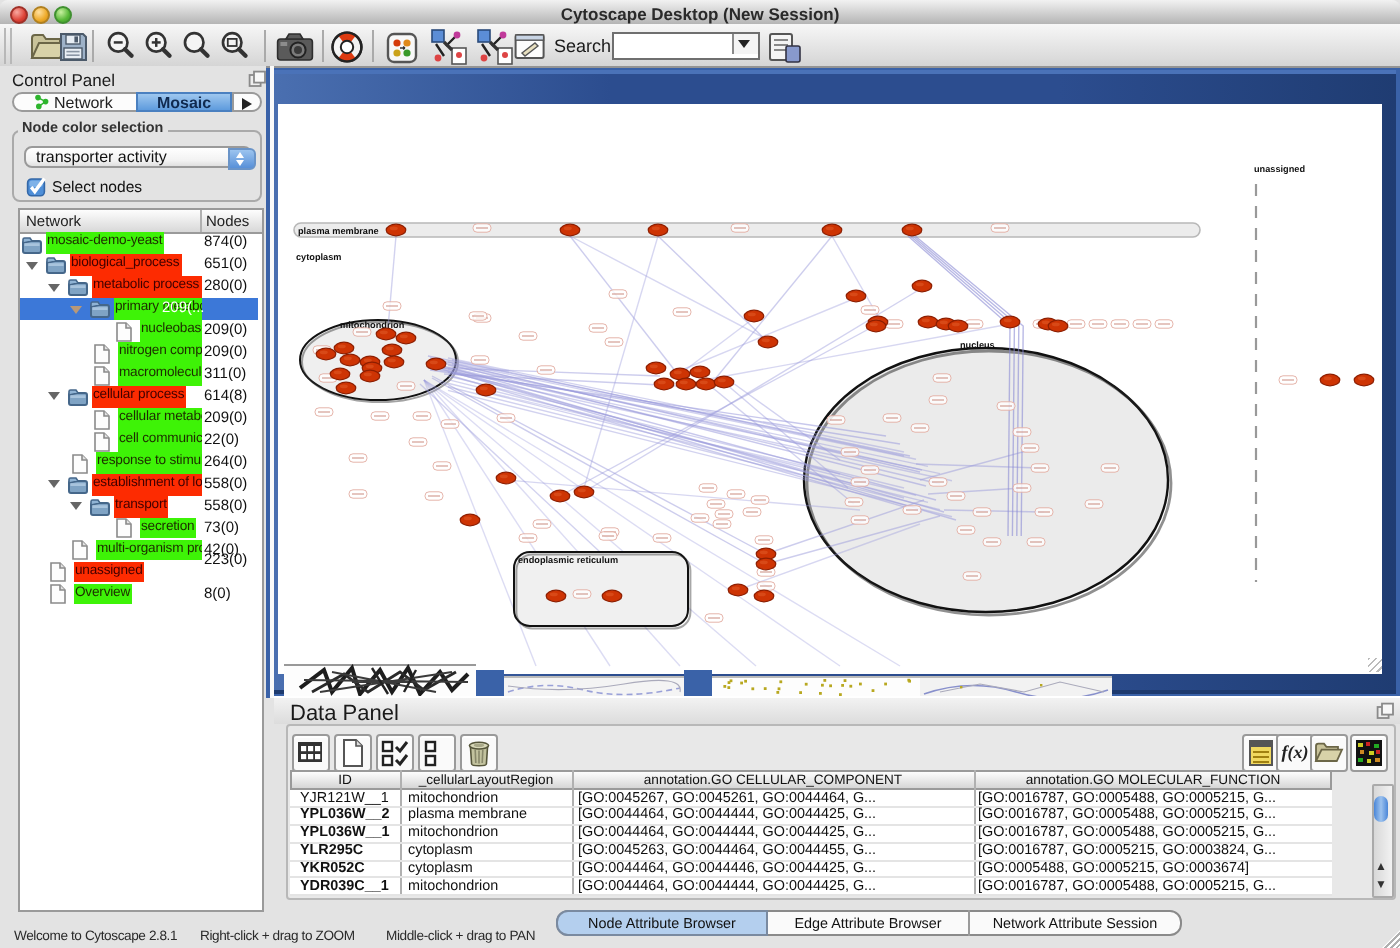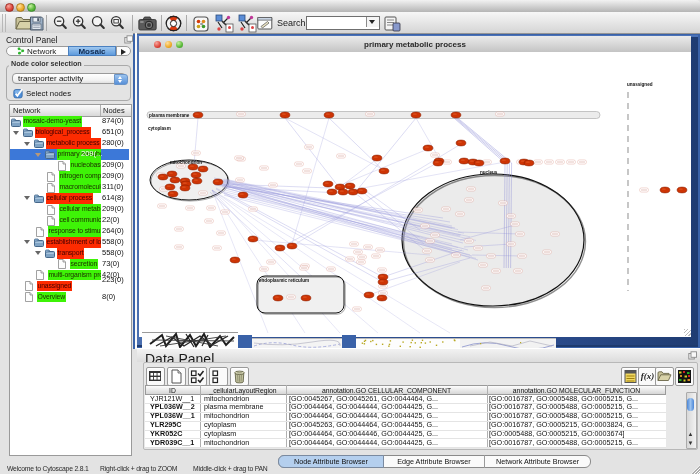--- a/index.html
+++ b/index.html
@@ -5,20 +5,21 @@
 body { width:700px; height:474px; font-family:"Liberation Sans",sans-serif; position:relative;
        background:#e3e3e3; overflow:hidden; }
 .tl { position:absolute; width:7px; height:7px; border-radius:50%; top:2.5px; }
 </style></head>
 <body>
 
 <div style="position:absolute;left:0;top:0;width:700px;height:11.5px;background:linear-gradient(#f2f2f2,#cdcdcd 60%,#b5b5b5);border-bottom:1px solid #5e5e5e;border-radius:4px 4px 0 0">
   <div class="tl" style="left:5px;background:radial-gradient(circle at 35% 30%,#f8a8a0,#dd4438 60%,#b02820);border:0.5px solid #a03028"></div>
   <div class="tl" style="left:16px;background:radial-gradient(circle at 35% 30%,#ffe0a0,#eeaa28 60%,#c8881a);border:0.5px solid #b08020"></div>
   <div class="tl" style="left:27px;background:radial-gradient(circle at 35% 30%,#c8f0a0,#58b838 60%,#3a9428);border:0.5px solid #409030"></div>
+  <div style="position:absolute;left:0;right:0;top:1.5px;text-align:center;font-size:8.5px;font-weight:bold;color:#2a2a2a">Cytoscape Desktop (New Session)</div>
 </div>
 
 <div style="position:absolute;left:0;top:12px;width:700px;height:21px;background:linear-gradient(#f7f7f7,#d5d5d5);border-bottom:1px solid #949494">
 <div style="position:absolute;left:2px;top:2px;width:1px;height:18px;background:#b8b8b8"></div>
 <div style="position:absolute;left:4.5px;top:2px;width:1px;height:18px;background:#b8b8b8"></div>
 <div style="position:absolute;left:46px;top:3px;width:1px;height:16px;background:#aaa"></div>
 <div style="position:absolute;left:132px;top:3px;width:1px;height:16px;background:#aaa"></div>
 <div style="position:absolute;left:161px;top:3px;width:1px;height:16px;background:#aaa"></div>
 <div style="position:absolute;left:186px;top:3px;width:1px;height:16px;background:#aaa"></div>
 <svg style="position:absolute;left:15px;top:4px" width="20" height="15" viewBox="0 0 20 15">
@@ -111,26 +112,20 @@
       <line x1="3" y1="7.5" x2="10" y2="7.5" stroke="#888" stroke-width="1"></line>
       <line x1="3" y1="10" x2="10" y2="10" stroke="#888" stroke-width="1"></line>
       <rect x="9" y="8" width="7" height="8" rx="1" fill="#8899cc" stroke="#334" stroke-width="0.8"></rect>
     </svg>
 </div>
 
 <div style="position:absolute;left:133px;top:34px;width:567px;height:315px;background:#3a62a8"></div>
 <div style="position:absolute;left:134.5px;top:33px;width:2px;height:316px;background:#fafafa"></div>
 
 <div style="position:absolute;left:137px;top:35px;width:561px;height:312px;background:linear-gradient(90deg,#4a6fb0,#2c4d8f 30%,#2c4d8f 70%,#1f3c72);box-shadow:inset 0 -2px 0 #1d3a6e,inset 0 2px 0 #4a72b8">
-  <div style="position:absolute;left:2px;top:1px;right:7px;height:16px;background:linear-gradient(#ebebeb,#c4c4c4);border-bottom:1px solid #8a8a8a">
-    <div style="position:absolute;width:7px;height:7px;border-radius:50%;top:4.5px;left:15px;background:radial-gradient(circle at 35% 30%,#f8a8a0,#dd4438 60%,#b02820)"></div>
-    <div style="position:absolute;width:7px;height:7px;border-radius:50%;top:4.5px;left:26px;background:radial-gradient(circle at 35% 30%,#ffe0a0,#eeaa28 60%,#c8881a)"></div>
-    <div style="position:absolute;width:7px;height:7px;border-radius:50%;top:4.5px;left:37px;background:radial-gradient(circle at 35% 30%,#c8f0a0,#58b838 60%,#3a9428)"></div>
-    <div style="position:absolute;left:0;right:0;top:4px;text-align:center;font-size:8px;font-weight:bold;color:#2a2a2a">primary metabolic process</div>
-  </div>
   <div style="position:absolute;left:2px;top:17px;right:7px;height:285px;background:#fff"></div>
   <div style="position:absolute;right:7px;bottom:11px;width:7px;height:7px;background:repeating-linear-gradient(135deg,#bbb 0 1px,#fff 1px 2.5px)"></div>
 </div>
 <svg style="position:absolute;left:139px;top:52px" width="553" height="285" viewBox="139 52 553 285">
 <rect x="147" y="111.5" width="453" height="7" rx="3.5" fill="#ececec" stroke="#b8b8b8" stroke-width="0.8"></rect>
 <ellipse cx="189" cy="180" rx="39" ry="20" fill="#efefef" stroke="#111" stroke-width="1"></ellipse>
 <ellipse cx="190" cy="181" rx="39" ry="20" fill="none" stroke="#333" stroke-width="1" stroke-opacity="0.45"></ellipse>
 <ellipse cx="493" cy="240" rx="91" ry="66" fill="#ebebeb" stroke="#111" stroke-width="1.2"></ellipse>
 <ellipse cx="494.5" cy="241.5" rx="91" ry="66" fill="none" stroke="#222" stroke-width="1.4" stroke-opacity="0.5"></ellipse>
 <line x1="628" y1="92" x2="628" y2="291" stroke="#999" stroke-width="1.1" stroke-dasharray="6 5"></line>
@@ -686,21 +681,21 @@
         <path d="M0.5 0.5 L5 0.5 L7.5 3 L7.5 9.5 L0.5 9.5 Z" fill="#fdfdfd" stroke="#8a8a8a" stroke-width="0.8"></path>
         <path d="M5 0.5 L5 3 L7.5 3" fill="#e2e2e2" stroke="#8a8a8a" stroke-width="0.8"></path>
       </svg>
 <div style="position:absolute;left:36.5px;top:291.5px;height:10.9px;max-width:62.5px;overflow:hidden;background:#3ef307;font-size:6.8px;letter-spacing:-0.1px;line-height:10.9px;color:#1d2c00;white-space:nowrap;padding:0 1px">Overview</div>
 <div style="position:absolute;left:102px;top:291.5px;height:10.9px;font-size:7.5px;line-height:10.9px;color:#111;white-space:nowrap">8(0)</div>
     </div>
 </div>
 
 <div style="position:absolute;left:137px;top:348px;width:563px;height:114px;background:#e3e3e3;border-top:1px solid #fff">
   <div style="position:absolute;left:0;top:0;width:563px;height:13px;background:linear-gradient(#f2f2f2,#dcdcdc)"></div>
-  <div style="position:absolute;left:8px;top:2px;font-size:14px;color:#1a1a1a">Data Panel</div>
+  <div style="position:absolute;left:8px;top:2px;font-size:11px;color:#1a1a1a">Data Panel</div>
   <svg style="position:absolute;left:551px;top:2px" width="9" height="9" viewBox="0 0 9 9">
       <rect x="0.8" y="2.5" width="5.5" height="5.5" fill="#eee" stroke="#8a8a8a" stroke-width="0.9"></rect>
       <rect x="3" y="0.8" width="5.5" height="5.5" fill="#f8f8f8" stroke="#8a8a8a" stroke-width="0.9"></rect>
     </svg>
   <div style="position:absolute;left:6px;top:13px;width:553px;height:86px;border:1px solid #b8b8b8;border-radius:2px;background:#e8e8e8"></div>
 </div>
 <div style="position:absolute;left:145px;top:394px;width:521px;height:53px;background:#fff"></div>
 <div id="dp">
     <div style="position:absolute;left:146px;top:367px;width:17px;height:17px;background:#fafafa;border:1px solid #9a9a9a;border-radius:2px;box-shadow:inset 0 1px 0 #fff"><svg width="15" height="15" style="margin:1px">
         <rect x="1" y="2" width="12" height="10" fill="#333"></rect>
@@ -801,18 +796,18 @@
 <div style="position:absolute;left:687px;top:398px;width:7px;height:13px;background:linear-gradient(90deg,#4a86d8,#9cc2ee,#4a86d8);border-radius:3.5px"></div>
 <div style="position:absolute;left:687px;top:430px;width:7px;height:8px;font-size:6px;text-align:center;line-height:8px;color:#333">▲</div>
 <div style="position:absolute;left:687px;top:439px;width:7px;height:8px;font-size:6px;text-align:center;line-height:8px;color:#333">▼</div>
   </div>
 
 <div style="position:absolute;left:278px;top:455px;width:313px;height:13px;background:#fafafa;border:1px solid #8a8a8a;border-radius:6px;box-sizing:border-box"></div>
 <div style="position:absolute;left:278px;top:455px;width:106px;height:13px;background:#b4cfee;border:1px solid #7a8aa0;border-radius:6px 0 0 6px;box-sizing:border-box"></div>
 <div style="position:absolute;left:484px;top:455px;width:1px;height:13px;background:#9a9a9a"></div>
 <div style="position:absolute;left:278px;top:455px;width:106px;text-align:center;font-size:7.2px;line-height:13px;color:#111">Node Attribute Browser</div>
 <div style="position:absolute;left:384px;top:455px;width:100px;text-align:center;font-size:7.2px;line-height:13px;color:#111">Edge Attribute Browser</div>
-<div style="position:absolute;left:484px;top:455px;width:107px;text-align:center;font-size:7.2px;line-height:13px;color:#111">Network Attribute Browser</div>
+<div style="position:absolute;left:484px;top:455px;width:107px;text-align:center;font-size:7.2px;line-height:13px;color:#111">Network Attribute Session</div>
 
 <div style="position:absolute;left:7px;top:465px;font-size:6.8px;letter-spacing:-0.2px;color:#2a2a2a">Welcome to Cytoscape 2.8.1</div>
 <div style="position:absolute;left:100px;top:465px;font-size:6.8px;letter-spacing:-0.2px;color:#2a2a2a">Right-click + drag to ZOOM</div>
 <div style="position:absolute;left:193px;top:465px;font-size:6.8px;letter-spacing:-0.2px;color:#2a2a2a">Middle-click + drag to PAN</div>
 <div style="position:absolute;left:691px;top:465px;width:9px;height:9px;background:repeating-linear-gradient(135deg,#fff 0 1px,#b0b0b0 1px 2px);clip-path:polygon(100% 0,100% 100%,0 100%)"></div>
 
 </body></html>

